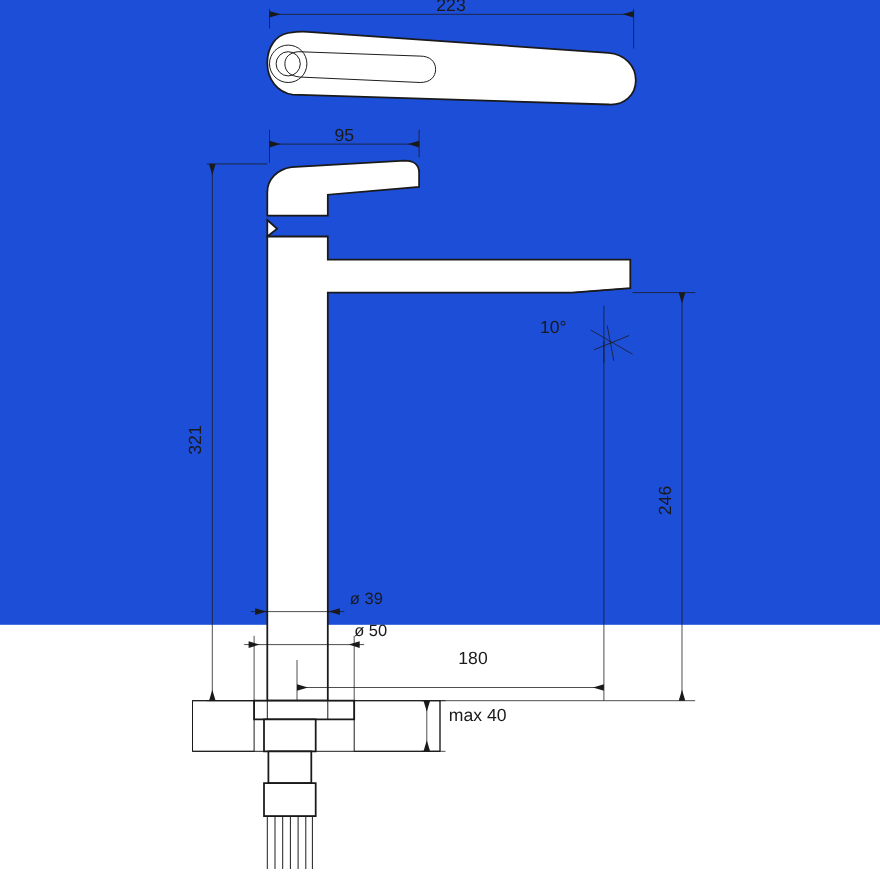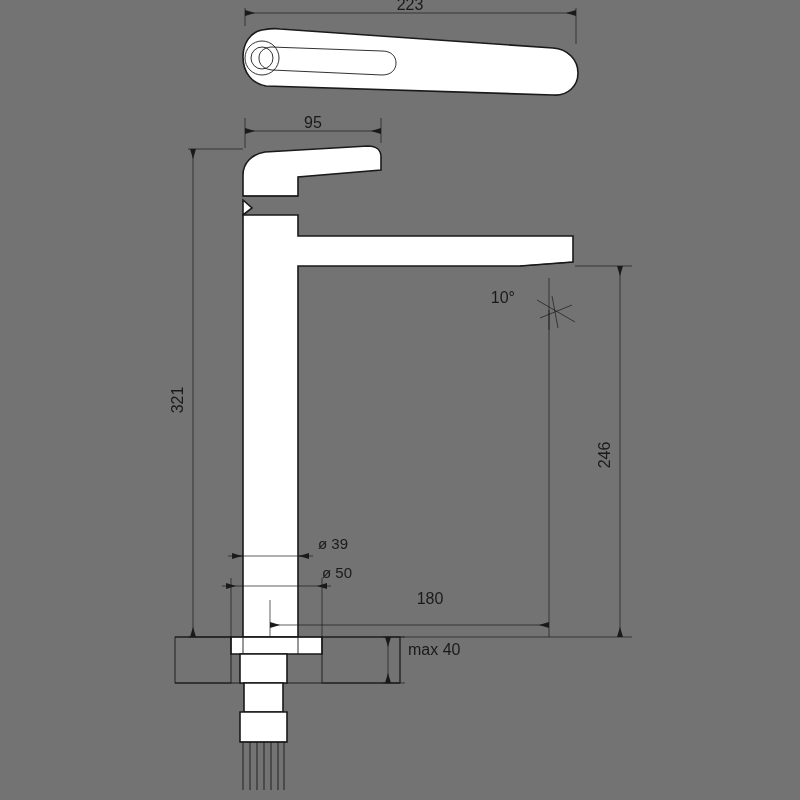--- a/index.html
+++ b/index.html
@@ -9,22 +9,22 @@
   }
   body {
     width: 800px;
     height: 800px;
     font-family: "Liberation Sans", sans-serif;
     overflow: hidden;
   }
   #stage {
     position: relative;
     width: 800px;
-    height: 800px;
-    background: #737373;
+    height: 568px;
+    background: #1d4ed8;
   }
   svg#drawing {
     position: absolute;
     top: 0;
     left: 0;
     width: 800px;
     height: 800px;
     display: block;
   }
   .dimtext {

